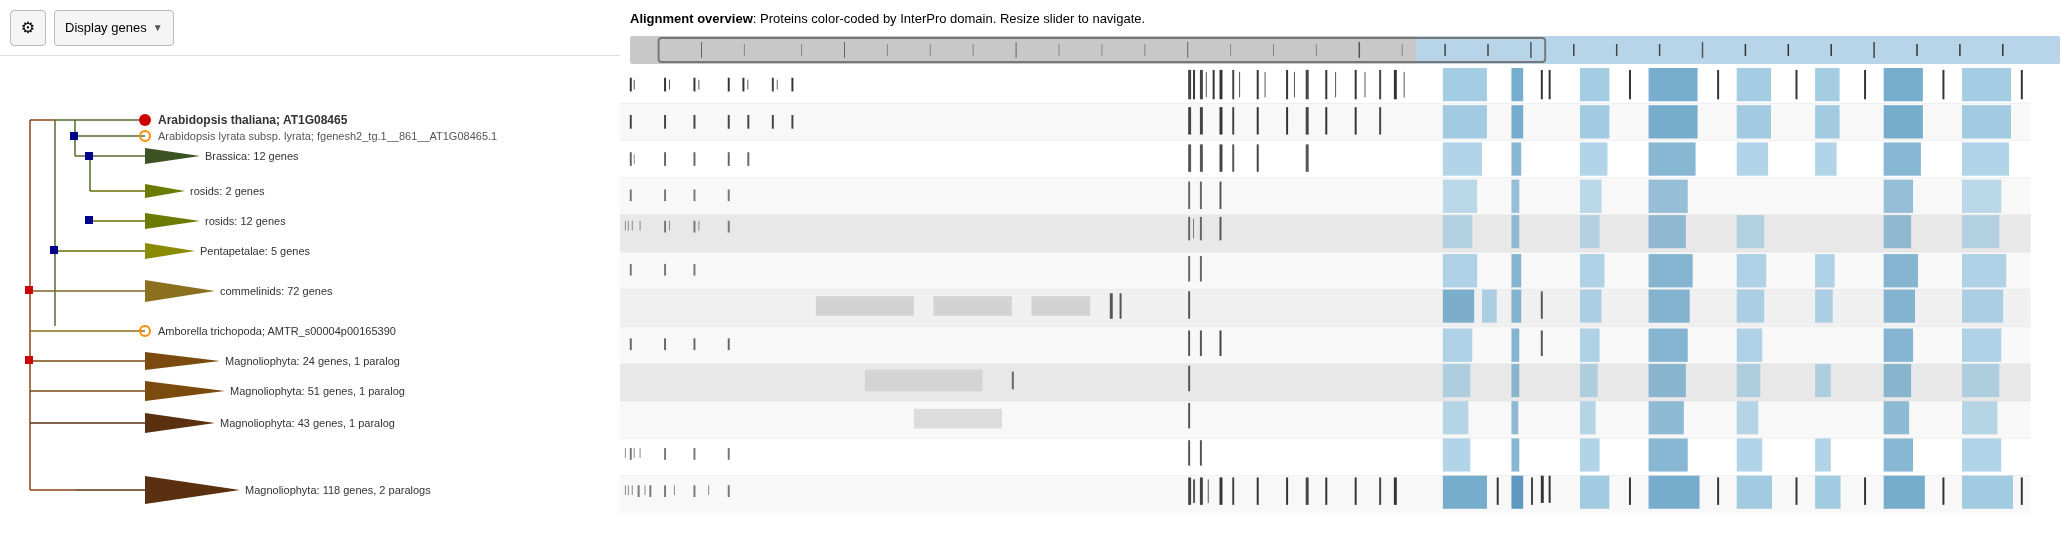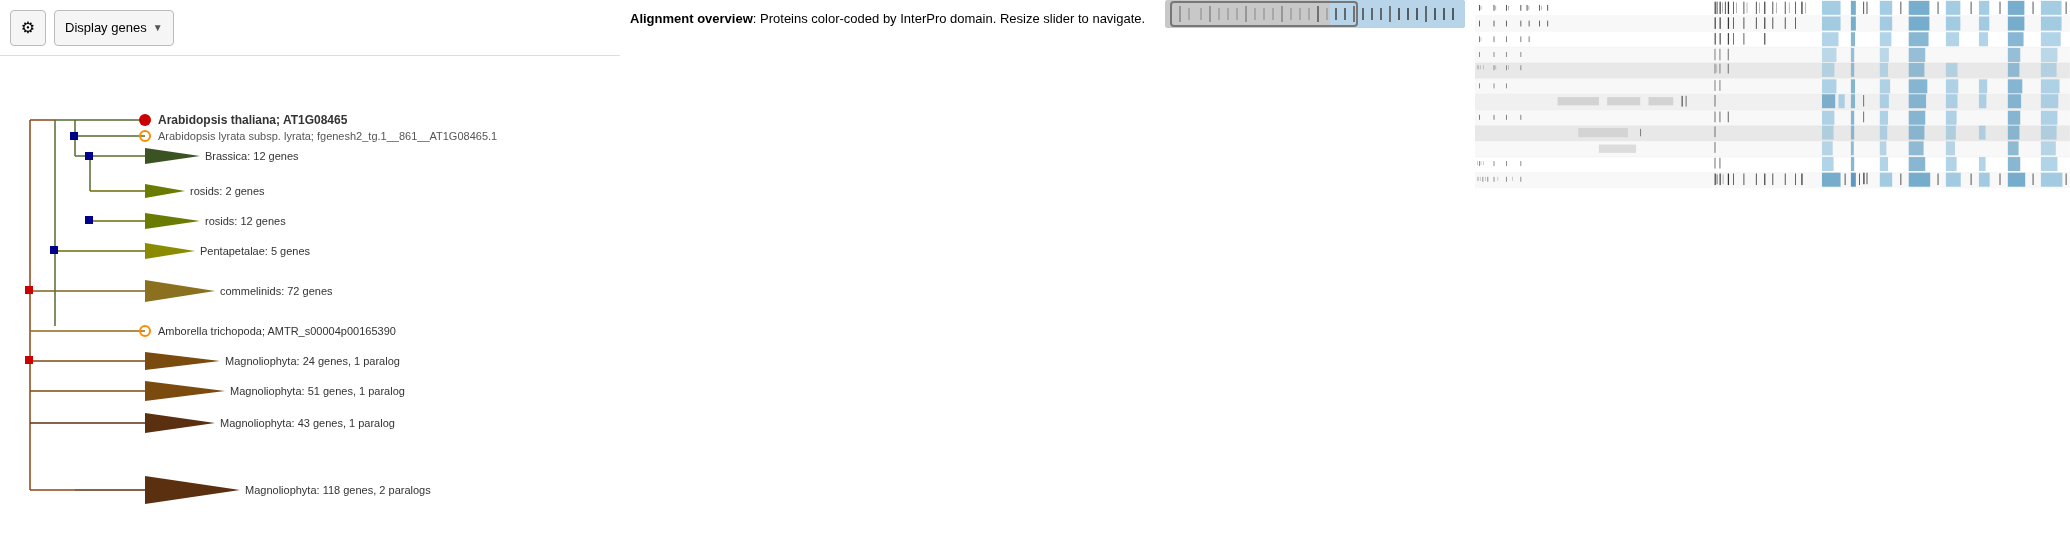--- a/index.html
+++ b/index.html
@@ -66,21 +66,21 @@
     }
     .tree-svg {
       position: absolute;
       top: 0; left: 0;
       width: 100%;
       height: 100%;
     }
     .right-panel {
       flex: 1;
       display: flex;
-      flex-direction: row;
+      flex-direction: column;
       overflow: hidden;
     }
     .alignment-header {
       padding: 6px 10px;
       font-size: 13px;
       height: 36px;
       display: flex;
       align-items: center;
     }
     .alignment-header strong {

